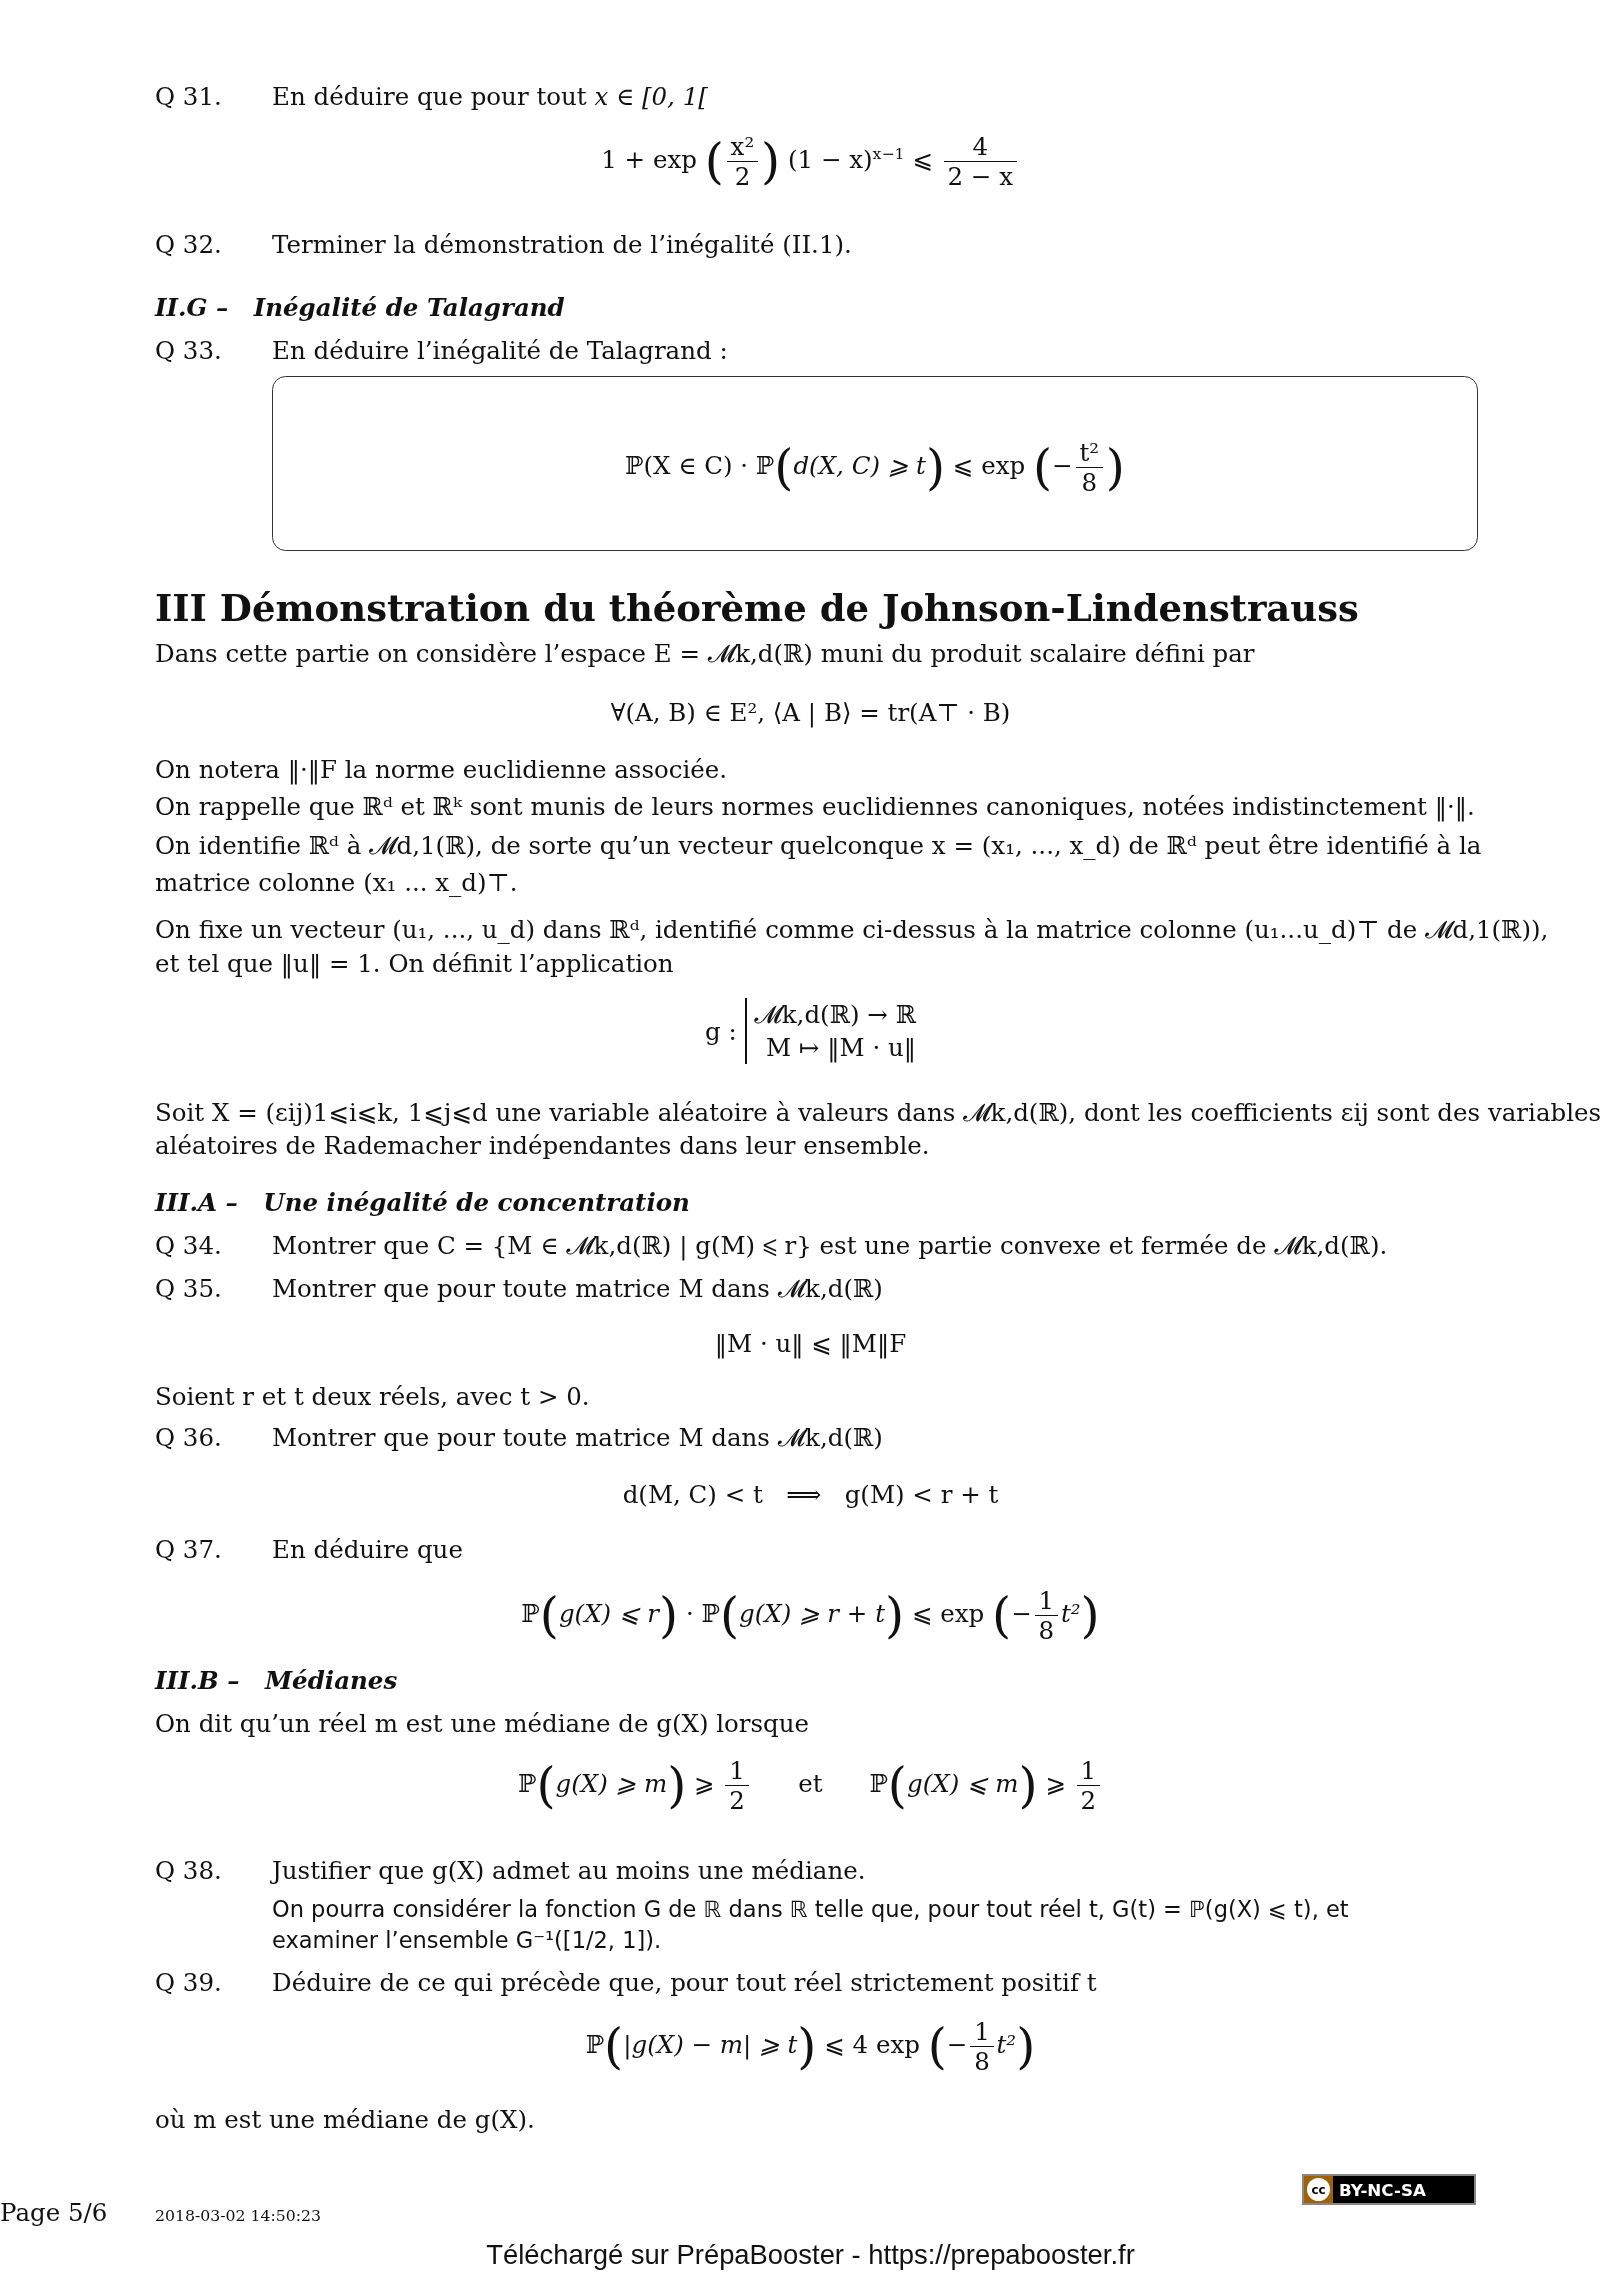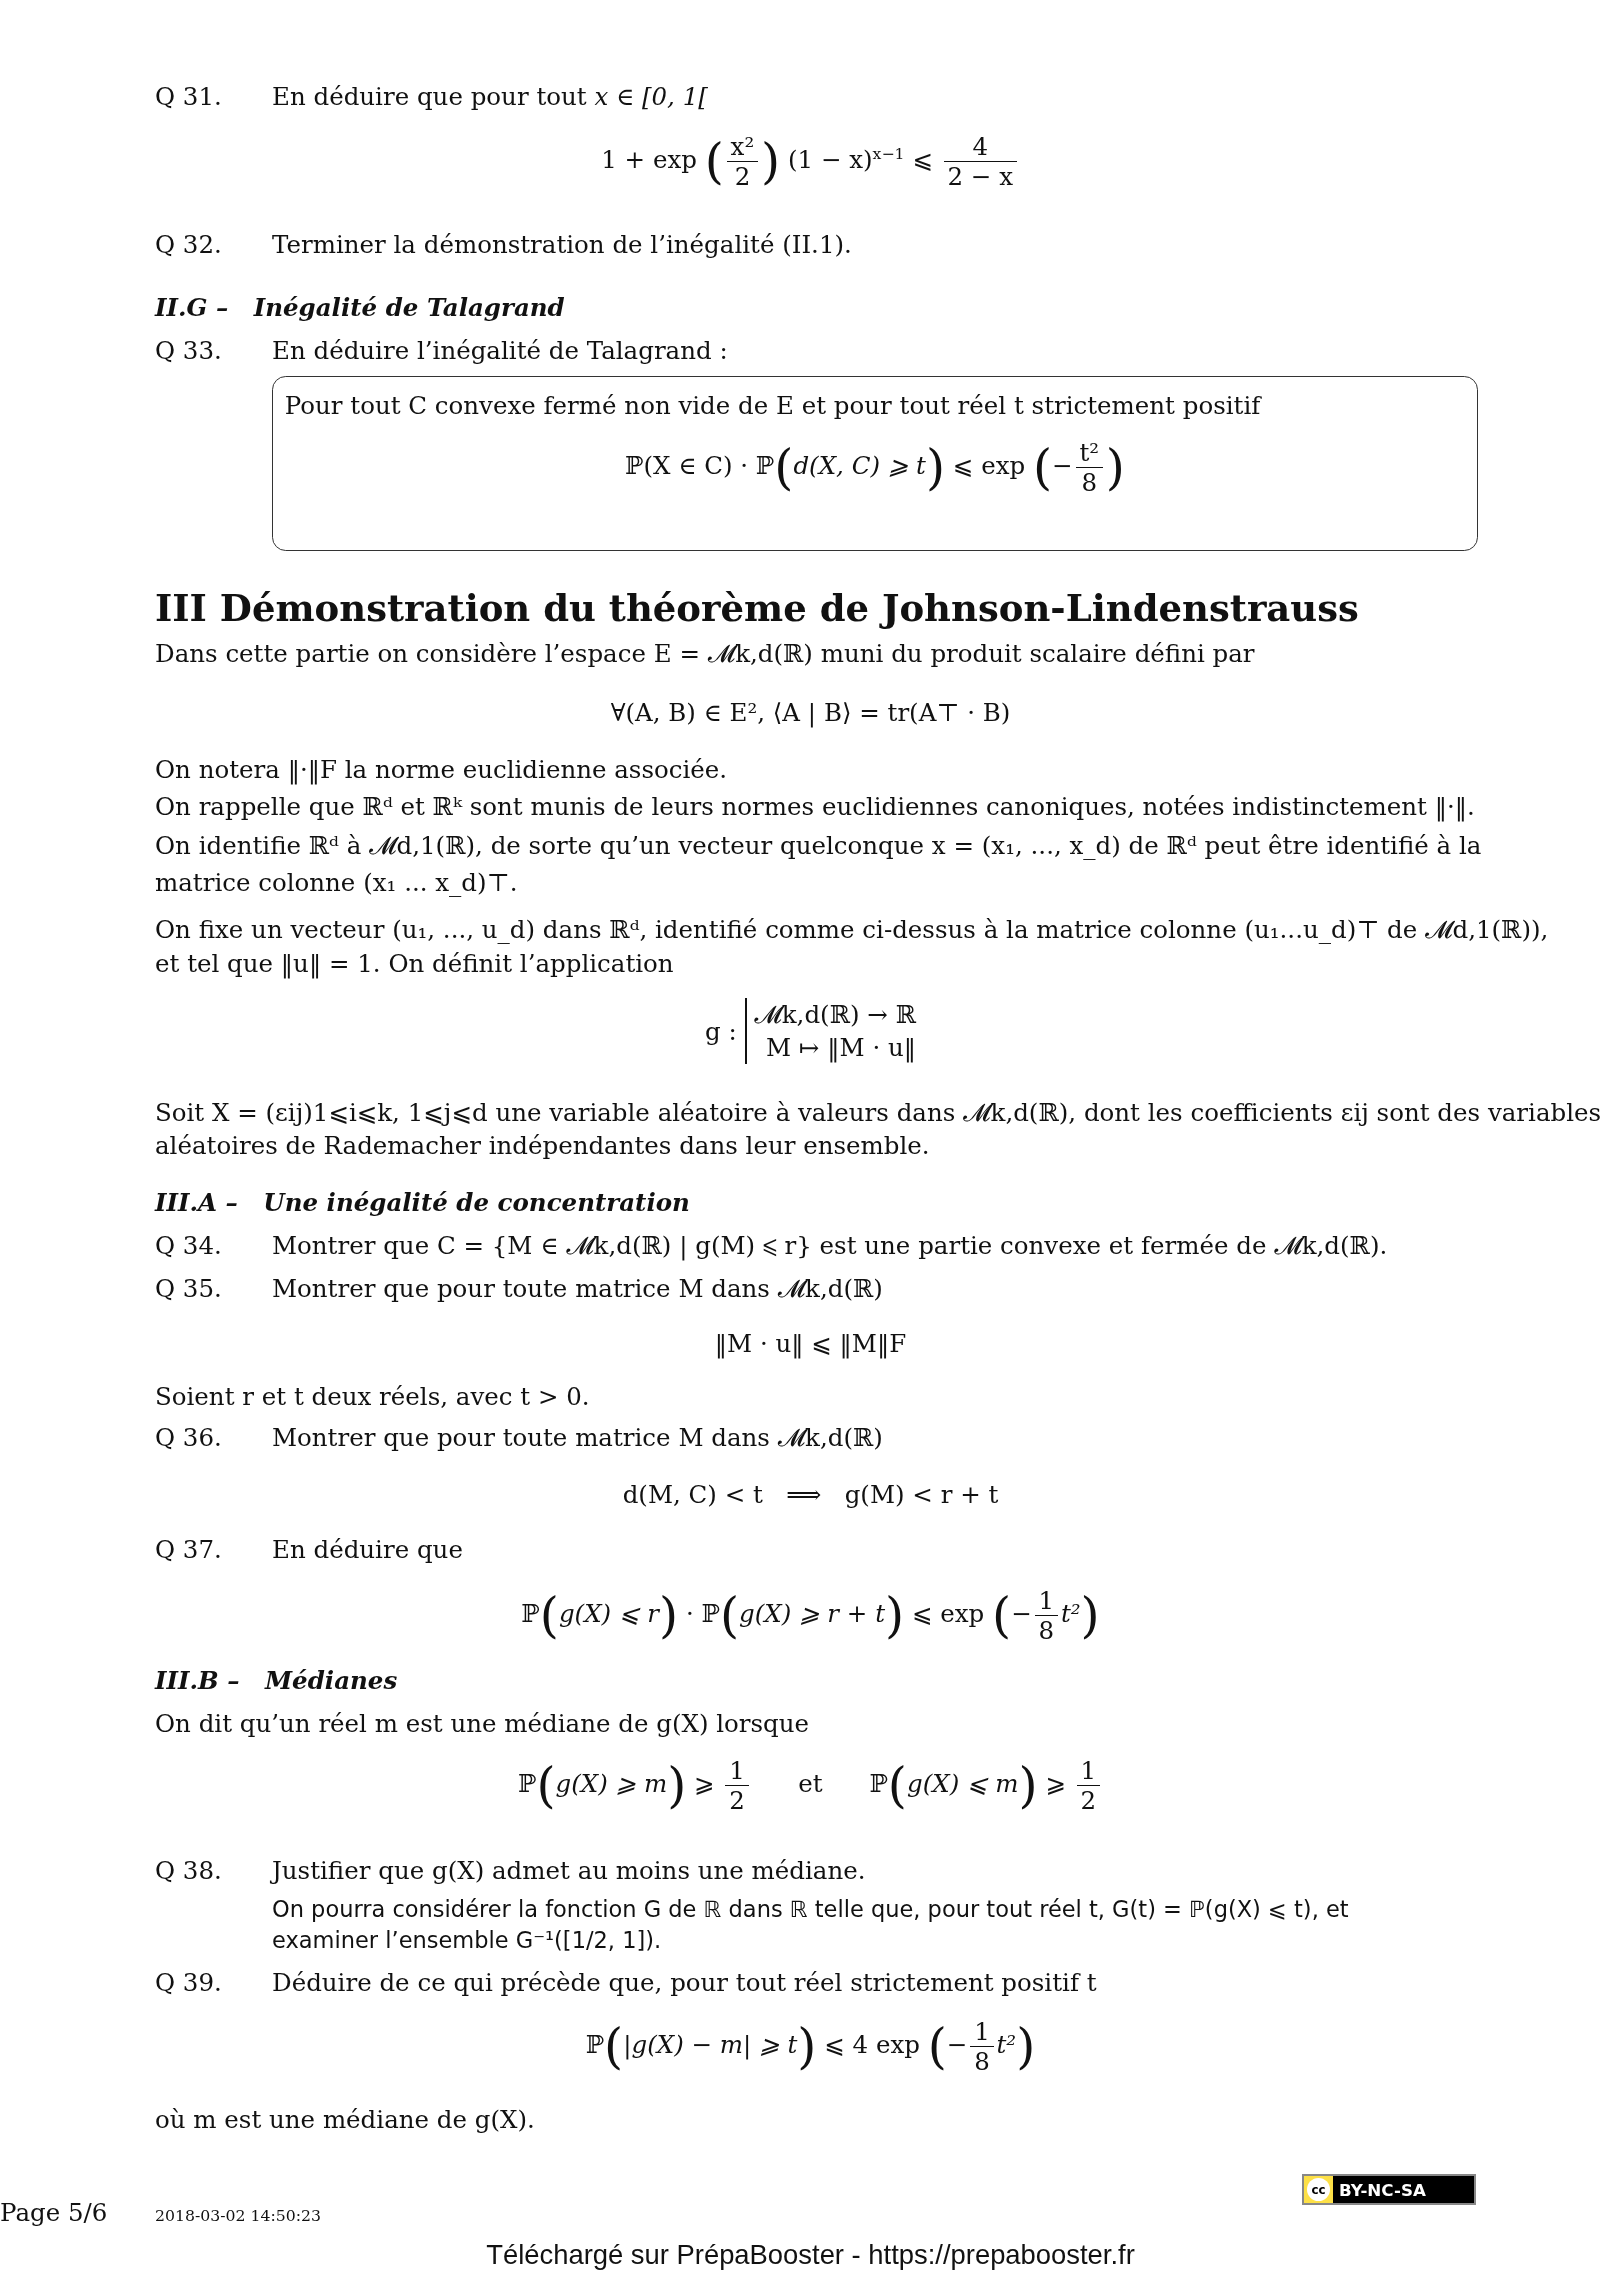--- a/index.html
+++ b/index.html
@@ -18,21 +18,21 @@
   .frac > span.num { border-bottom:1.5px solid #111; }
   .big { font-size:49px; vertical-align:middle; font-weight:200; line-height:1; }
   sup, sub { font-size:15.7px; }
   .box { position:absolute; left:272px; top:376px; width:1204px; height:173px;
          border:1.5px solid #333; border-radius:13.7px; }
   .hint { font-family:"DejaVu Sans", "Liberation Sans", sans-serif; font-size:22.5px; }
   .footer-date { position:absolute; left:155px; top:2206px; font-size:15.7px; }
   .footer-page { position:absolute; left:0; width:1621px; top:2198px; font-size:24.5px; }
   .cc-badge { position:absolute; left:1302px; top:2174px; width:174px; height:31px; background:#000;
               border:2px solid #888; box-sizing:border-box; display:flex; align-items:center; }
-  .cc-circle { width:29px; height:27.4px; background:#fde047; display:flex; align-items:center; justify-content:center; }
+  .cc-circle { width:29px; height:27.4px; background:#a16207; display:flex; align-items:center; justify-content:center; }
   .cc-circle span { width:23.5px; height:23.5px; border-radius:50%; background:#fff; color:#000; font-weight:bold;
                     font-family:"DejaVu Sans", sans-serif; font-size:11.8px; display:flex; align-items:center; justify-content:center; }
   .cc-text { color:#fff; font-family:"DejaVu Sans", sans-serif; font-weight:bold; font-size:16.7px; padding-left:6px;text-align:right; }
   .download { position:absolute; left:0; width:1621px; text-align:center; top:2239px;
               font-family:"Liberation Sans", sans-serif; font-size:27.4px; }
   .vbar { display:inline-block; border-left:2px solid #111; padding-left:7.8px; vertical-align:middle; text-align:right; line-height:33px; }
 </style>
 </head>
 <body>
 
@@ -53,21 +53,20 @@
 <div class="qt" style="top:230px">Terminer la démonstration de l’inégalité (II.1).</div>
 
 <div class="sub" style="top:293px">
   <span>II.G –</span>&nbsp;&nbsp;
   <span>Inégalité de Talagrand</span>
 </div>
 
 <div class="q" style="top:336px">Q 33.</div>
 <div class="qt" style="top:336px">En déduire l’inégalité de Talagrand :</div>
 <div class="box">
-  <div class="abs" style="left:11.8px;top:13.7px;white-space:nowrap">Pour tout C convexe fermé non vide de E et pour tout réel t strictement positif</div>
   <div class="abs" style="left:0;width:1204px;text-align:center;top:61px;white-space:nowrap">
     <span>ℙ(X ∈ C) · ℙ</span><span class="big">(</span><i class="m">d(X, C) ⩾ t</i><span class="big">)</span>
     <span>⩽ exp</span>
     <span class="big">(</span>−<span class="frac"><span class="num">t²</span><span>8</span></span><span class="big">)</span>
   </div>
 </div>
 
 <div class="sect">III  Démonstration du théorème de Johnson-Lindenstrauss</div>
 <div class="txt" style="top:639px">Dans cette partie on considère l’espace E = 𝓜k,d(ℝ) muni du produit scalaire défini par</div>
 <div class="eq" style="top:698px">∀(A, B) ∈ E²,       ⟨A | B⟩ = tr(A⊤ · B)</div>

